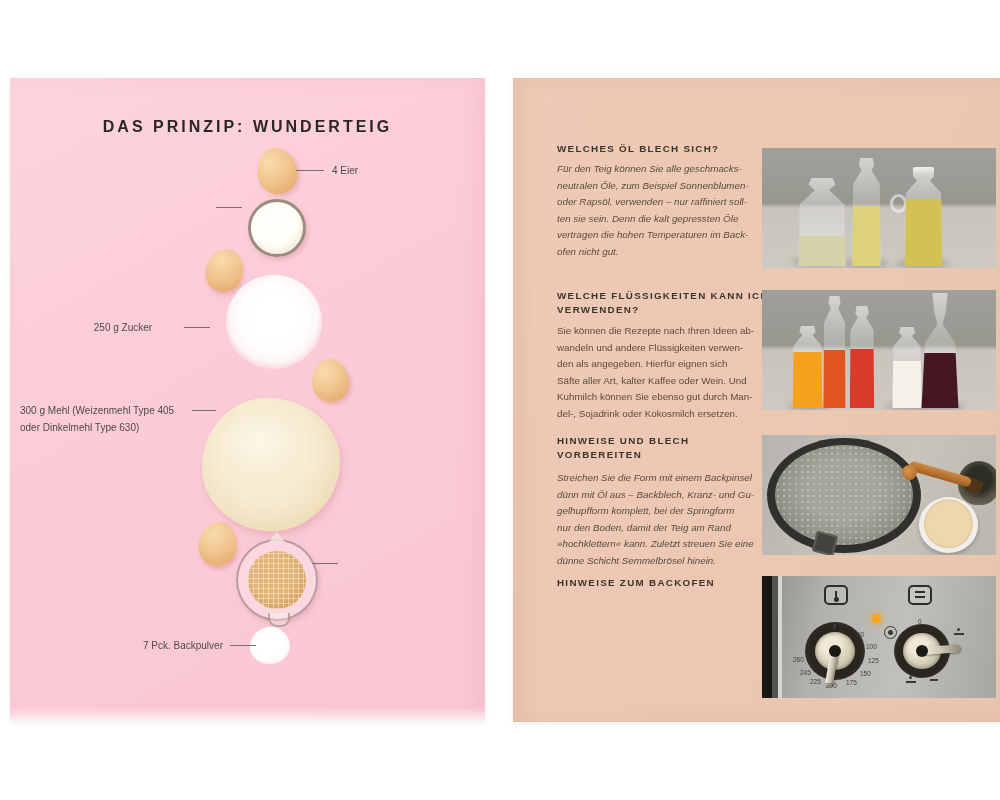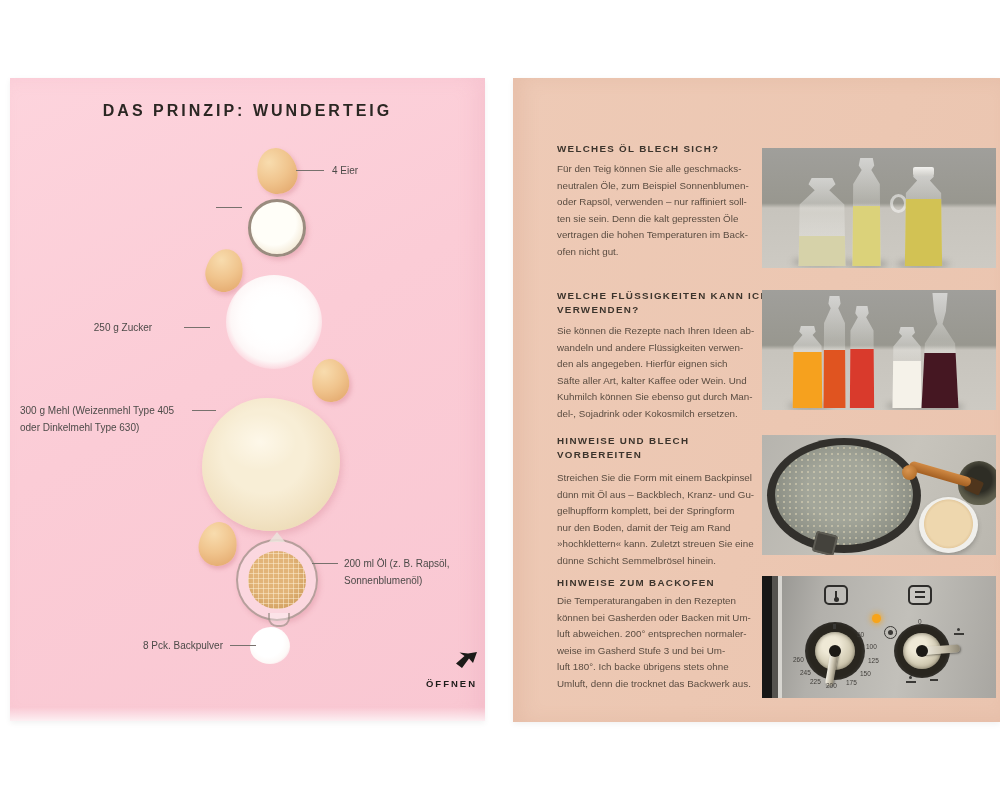--- a/index.html
+++ b/index.html
@@ -128,21 +128,21 @@
     background:linear-gradient(90deg,#f3f0e5,#c9c2ae 55%, #8f8876); box-shadow:1px 1px 2px rgba(40,38,32,.5); }
   .dial-num { position:absolute; font-size:6.5px; color:#403e3a; line-height:7px; }
   .grill-ic { position:absolute; width:10px; height:7px; border-bottom:2px solid #3a3936; }
   .grill-ic::before { content:""; position:absolute; left:3px; top:0; width:3px; height:3px; border-radius:50%; background:#3a3936; }
   .mark { position:absolute; background:#3a3936; }
 </style>
 </head>
 <body>
 
 <div id="left-page">
-  <div class="page-title" style="top:24px;">DAS PRINZIP: WUNDERTEIG</div>
+  <div class="page-title" style="top:40px;">DAS PRINZIP: WUNDERTEIG</div>
 
   <div class="egg" style="left:247px; top:70px; width:40px; height:46px; transform:rotate(-12deg);"></div>
   <div class="egg" style="left:196px; top:171px; width:37px; height:43px; transform:rotate(14deg);"></div>
   <div class="egg" style="left:302px; top:281px; width:37px; height:43px; transform:rotate(-6deg);"></div>
   <div class="egg" style="left:189px; top:444px; width:38px; height:44px; transform:rotate(10deg);"></div>
 
   <div class="dash" style="left:286px; top:92px; width:28px;"></div>
   <div class="lbl" style="left:322px; top:84px;">
     <span>4 Eier</span>
   </div>
@@ -160,44 +160,34 @@
   <div class="lbl" style="left:10px; top:324px; width:165px; ">
     <span>300 g Mehl (Weizenmehl Type 405</span>
     <span>oder Dinkelmehl Type 630)</span>
   </div>
   <div class="dash" style="left:182px; top:332px; width:24px;"></div>
 
   <div class="cup" style="left:226px; top:461px;">
     <div class="cup-oil"></div>
   </div>
   <div class="dash" style="left:302px; top:485px; width:26px;"></div>
-  <div class="lbl" style="left:334px; top:477px;">
-    <span>200 ml Öl (z. B. Rapsöl,</span>
-    <span>Sonnenblumenöl)</span>
-  </div>
 
   <div class="powder" style="left:240px; top:549px;"></div>
   <div class="lbl" style="left:95px; top:559px; width:118px; text-align:right;">
-    <span>8 Pck. Backpulver</span>
+    <span>7 Pck. Backpulver</span>
   </div>
   <div class="dash" style="left:220px; top:567px; width:26px;"></div>
 
-  <div id="open-btn">
-    <svg id="open-arrow" width="25" height="23" viewBox="0 0 25 23">
-      <polygon points="24,3 20,14 16,9.5 9,19 3,14.5 11.5,7 6.5,3.5 15,4.5" fill="#1c1b19"></polygon>
-    </svg>
-    <div id="open-label">ÖFFNEN</div>
-  </div>
 </div>
 
 <div id="right-page">
 
   <div class="section" style="top:64px; height:132px;">
     <div class="sec-heading">WELCHES ÖL BLECH SICH?</div>
-    <div class="sec-body" style="top:19px;">Für den Teig können Sie alle geschmacks-
+    <div class="sec-body" style="top:19px;font-style:italic;">Für den Teig können Sie alle geschmacks-
 neutralen Öle, zum Beispiel Sonnenblumen-
 oder Rapsöl, verwenden – nur raffiniert soll-
 ten sie sein. Denn die kalt gepressten Öle
 vertragen die hohen Temperaturen im Back-
 ofen nicht gut.</div>
     <div class="photo" style="top:6px;">
       <div class="ph-shadow" style="left:30px; top:110px; width:56px;"></div>
       <div class="ph-shadow" style="left:84px; top:112px; width:42px;"></div>
       <div class="ph-shadow" style="left:134px; top:112px; width:54px;"></div>
       <div class="bottle b-jar" style="left:34px; top:30px; width:52px; height:88px;">
@@ -239,47 +229,41 @@
         <div class="fill" style="height:58%; background:#f5f2e9;"></div>
       </div>
       <div class="bottle b-caraf" style="left:157px; top:3px; width:42px; height:115px;">
         <div class="fill" style="height:48%; background:#451722;"></div>
       </div>
     </div>
   </div>
 
   <div class="section" style="top:356px; height:132px;">
     <div class="sec-heading">HINWEISE UND BLECH VORBEREITEN</div>
-    <div class="sec-body" style="top:36px;">Streichen Sie die Form mit einem Backpinsel
+    <div class="sec-body" style="top:36px;font-style:italic;">Streichen Sie die Form mit einem Backpinsel
 dünn mit Öl aus – Backblech, Kranz- und Gu-
 gelhupfform komplett, bei der Springform
 nur den Boden, damit der Teig am Rand
 »hochklettern« kann. Zuletzt streuen Sie eine
 dünne Schicht Semmelbrösel hinein.</div>
     <div class="photo" style="top:1px; background:linear-gradient(115deg,#b6b4ae 0%, #c7c4bc 55%, #bab7af 100%);">
       <div class="pan">
           <div class="pan-in"></div>
         </div>
       <div class="clamp"></div>
       <div class="jar"></div>
       <div class="bristles"></div>
       <div class="brush"></div>
       <div class="brush-knob"></div>
       <div class="bowl"></div>
     </div>
   </div>
 
   <div class="section" style="top:498px; height:132px;">
     <div class="sec-heading">HINWEISE ZUM BACKOFEN</div>
-    <div class="sec-body" style="top:17px;">Die Temperaturangaben in den Rezepten
-können bei Gasherden oder Backen mit Um-
-luft abweichen. 200° entsprechen normaler-
-weise im Gasherd Stufe 3 und bei Um-
-luft 180°. Ich backe übrigens stets ohne
-Umluft, denn die trocknet das Backwerk aus.</div>
     <div class="photo" style="top:0px; height:122px;">
       <div class="ov-bg"></div>
       <div class="ov-door"></div>
       <div class="ov-door2"></div>
       <div class="ov-door3"></div>
       <div class="ov-icon" style="left:62px; top:9px;">
         <div class="therm-line"></div>
           <div class="therm-dot"></div>
       </div>
       <div class="ov-icon bars" style="left:146px; top:9px;">

